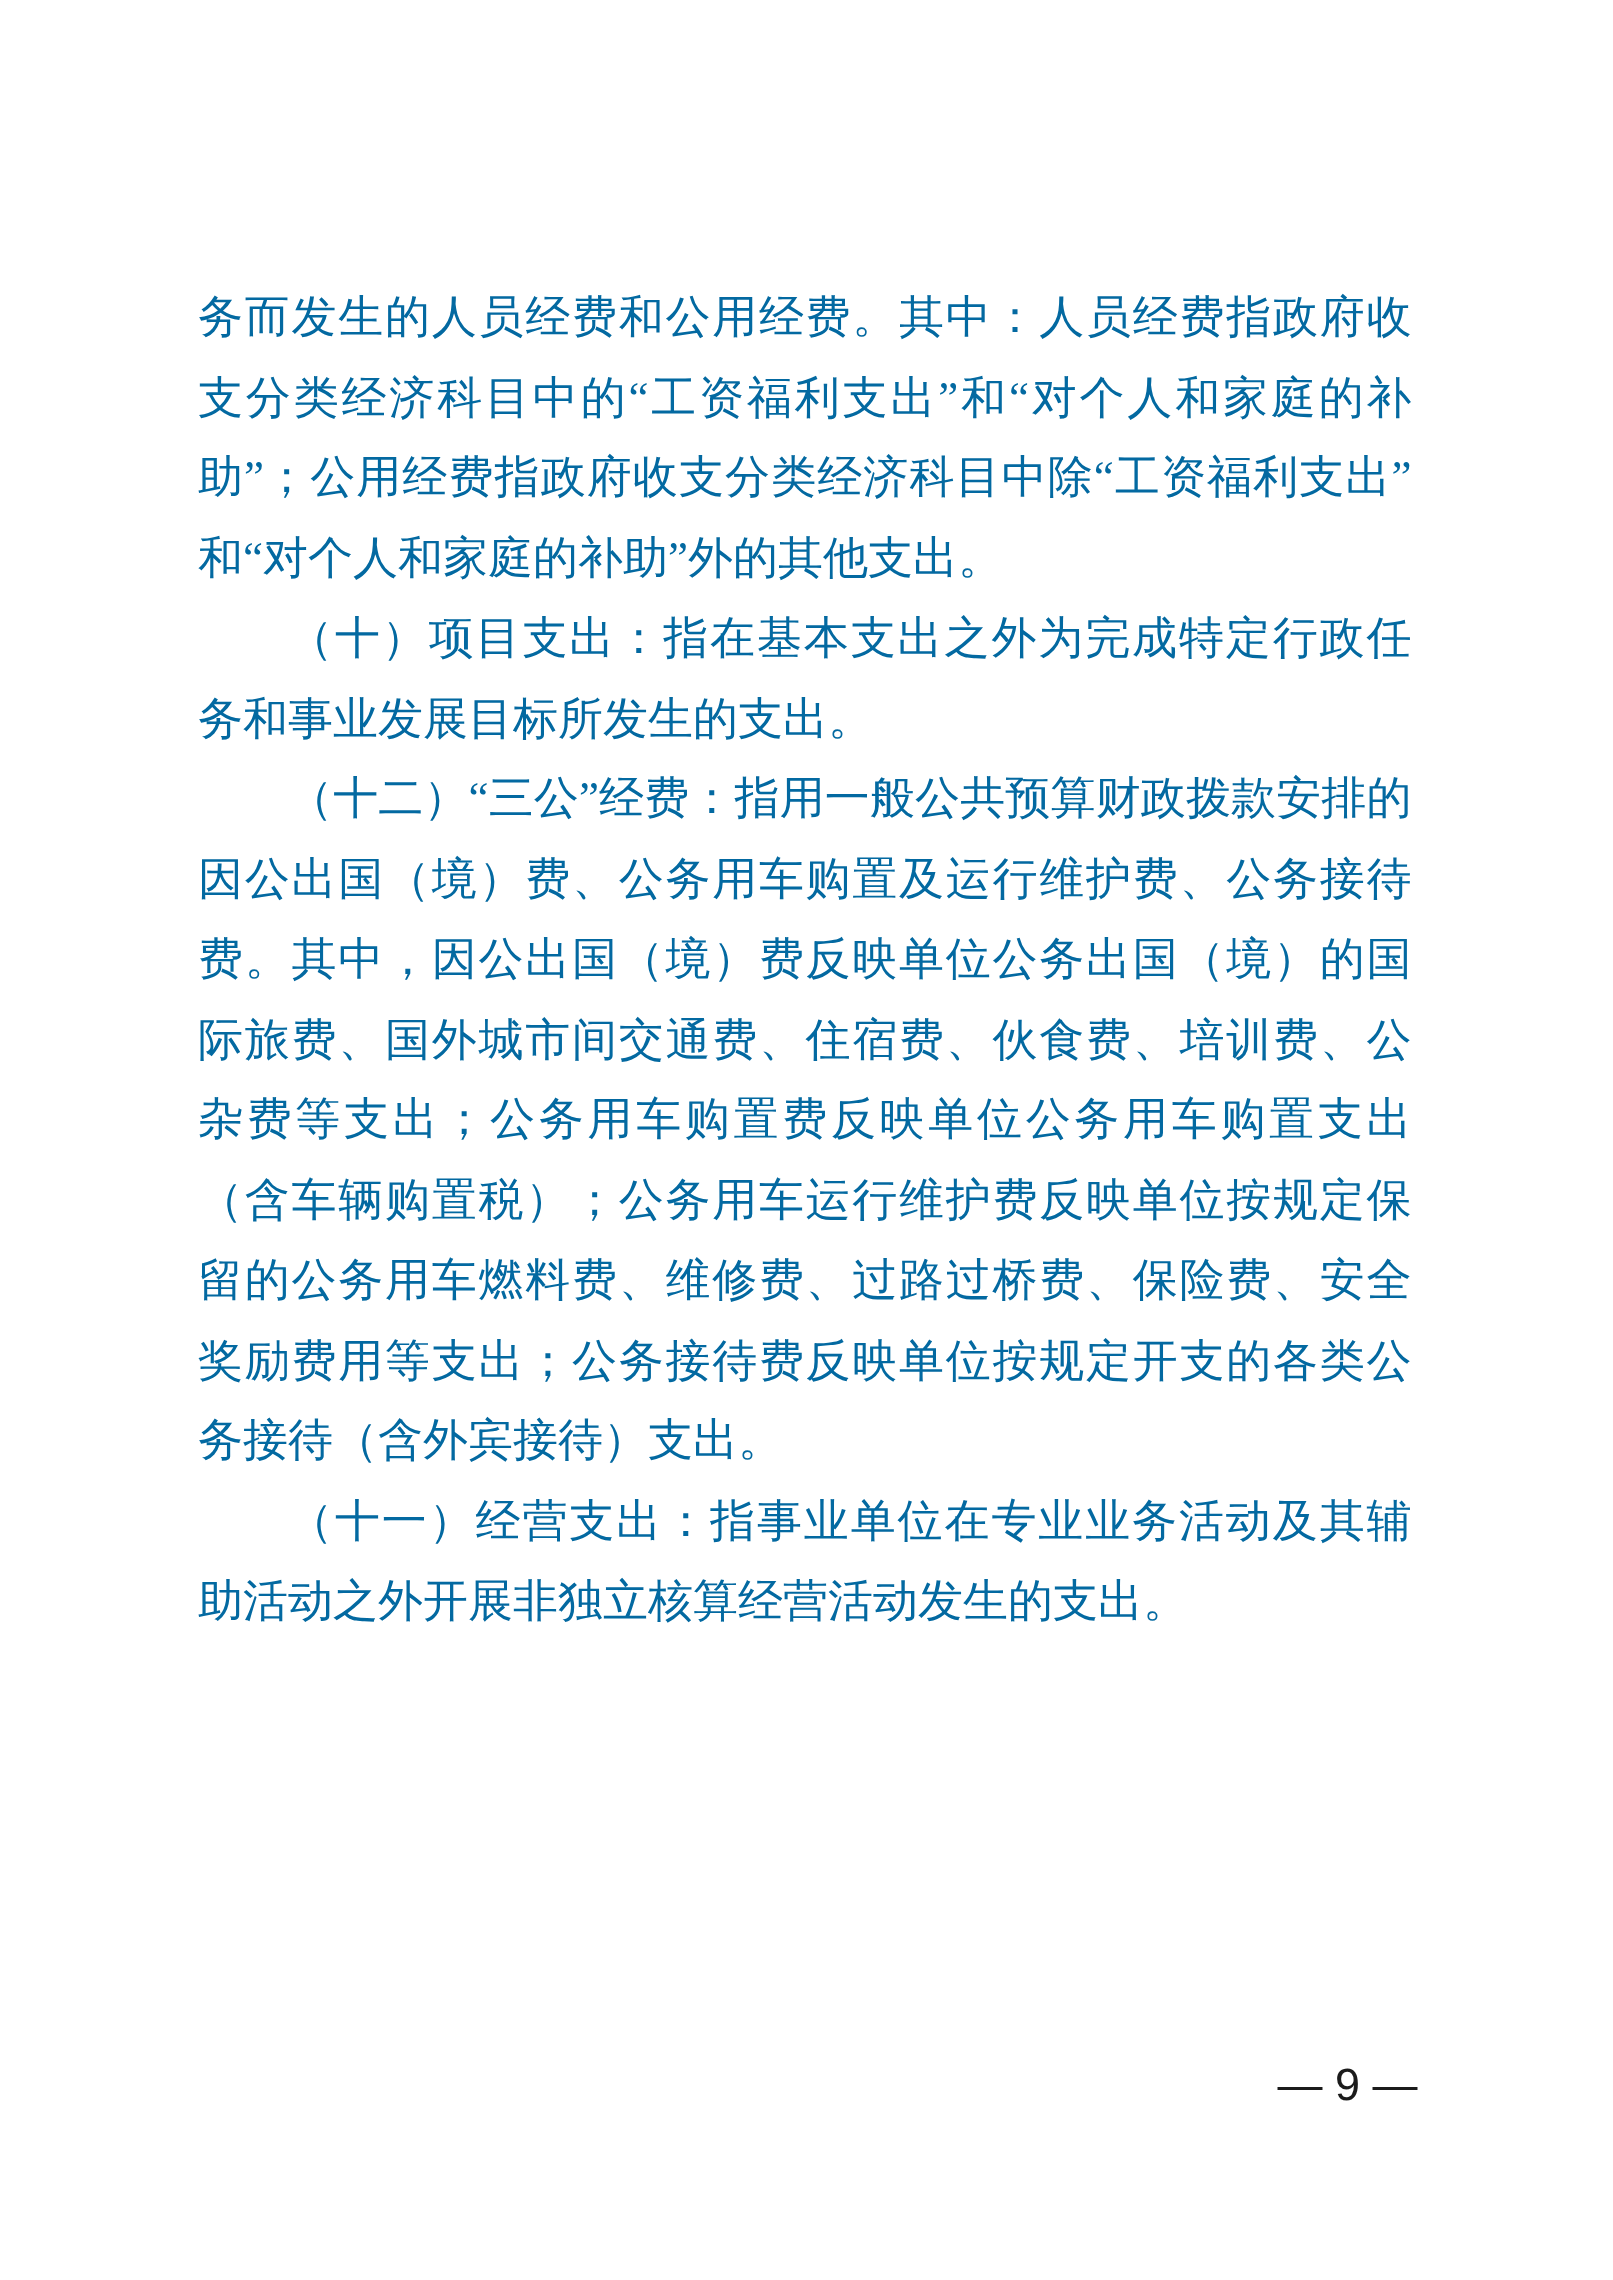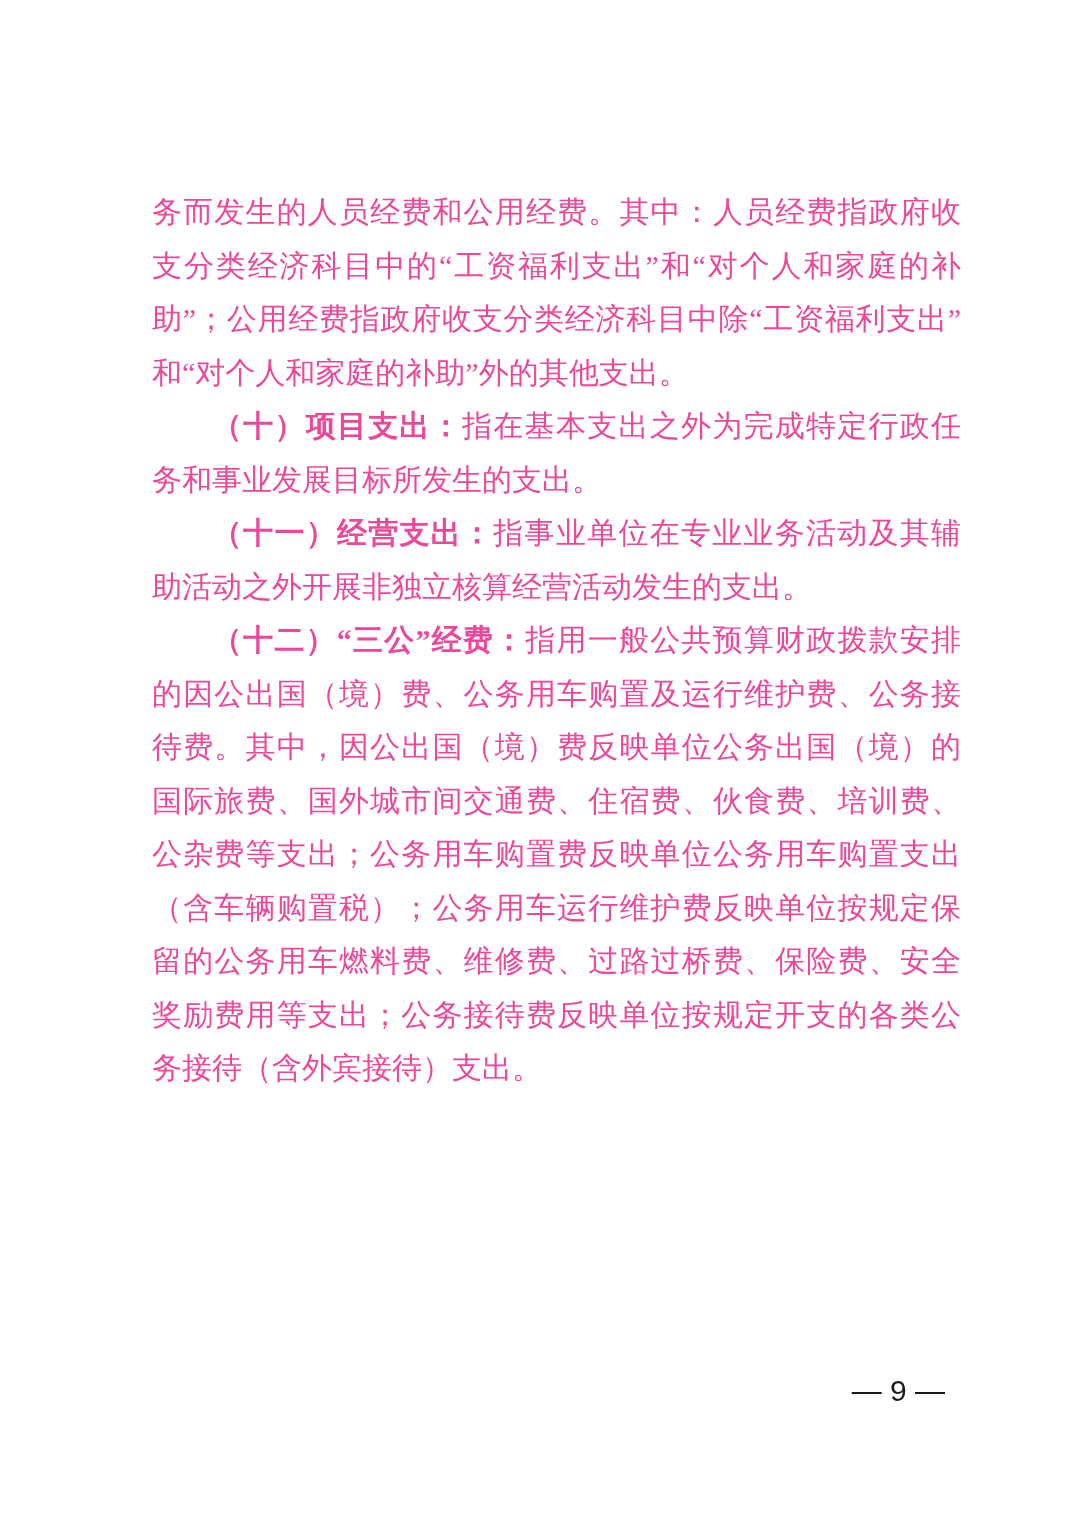--- a/index.html
+++ b/index.html
@@ -31,41 +31,41 @@
     text-justify: inter-character;
   }
   .para {
     margin: 0;
     padding: 0;
   }
   .para.indent {
     text-indent: 2em;
   }
   .seg.bold {
-    font-weight: bold;
+    font-weight: normal;
   }
   .footer {
     position: absolute;
     right: 130px;
     top: 1372px;
     color: #1b1b1b;
     font-size: 30px;
     line-height: 38px;
     font-family: "Liberation Sans", "DejaVu Sans", sans-serif;
   }
 </style>
 </head>
 <body style="background: rgb(255, 255, 255);">
 
 <main class="page">
 
-  <section class="doc-body" id="doc-body" style="color: #ec4899; margin-left: 20px;">
+  <section class="doc-body" id="doc-body" style="color: #0369a1;">
       <p class="para"><span class="seg">务而发生的人员经费和公用经费。其中：人员经费指政府收支分类经济科目中的“工资福利支出”和“对个人和家庭的补助”；公用经费指政府收支分类经济科目中除“工资福利支出”和“对个人和家庭的补助”外的其他支出。</span></p>
       <p class="para indent"><span class="seg bold">（十）项目支出：</span><span class="seg">指在基本支出之外为完成特定行政任务和事业发展目标所发生的支出。</span></p>
+      <p class="para indent"><span class="seg bold">（十二）“三公”经费：</span><span class="seg">指用一般公共预算财政拨款安排的因公出国（境）费、公务用车购置及运行维护费、公务接待费。其中，因公出国（境）费反映单位公务出国（境）的国际旅费、国外城市间交通费、住宿费、伙食费、培训费、公杂费等支出；公务用车购置费反映单位公务用车购置支出（含车辆购置税）；公务用车运行维护费反映单位按规定保留的公务用车燃料费、维修费、过路过桥费、保险费、安全奖励费用等支出；公务接待费反映单位按规定开支的各类公务接待（含外宾接待）支出。</span></p>
       <p class="para indent"><span class="seg bold">（十一）经营支出：</span><span class="seg">指事业单位在专业业务活动及其辅助活动之外开展非独立核算经营活动发生的支出。</span></p>
-      <p class="para indent"><span class="seg bold">（十二）“三公”经费：</span><span class="seg">指用一般公共预算财政拨款安排的因公出国（境）费、公务用车购置及运行维护费、公务接待费。其中，因公出国（境）费反映单位公务出国（境）的国际旅费、国外城市间交通费、住宿费、伙食费、培训费、公杂费等支出；公务用车购置费反映单位公务用车购置支出（含车辆购置税）；公务用车运行维护费反映单位按规定保留的公务用车燃料费、维修费、过路过桥费、保险费、安全奖励费用等支出；公务接待费反映单位按规定开支的各类公务接待（含外宾接待）支出。</span></p>
     </section>
 
   <div class="footer">
     <span>— 9 —</span>
   </div>
 
 </main>
 
 </body></html>

